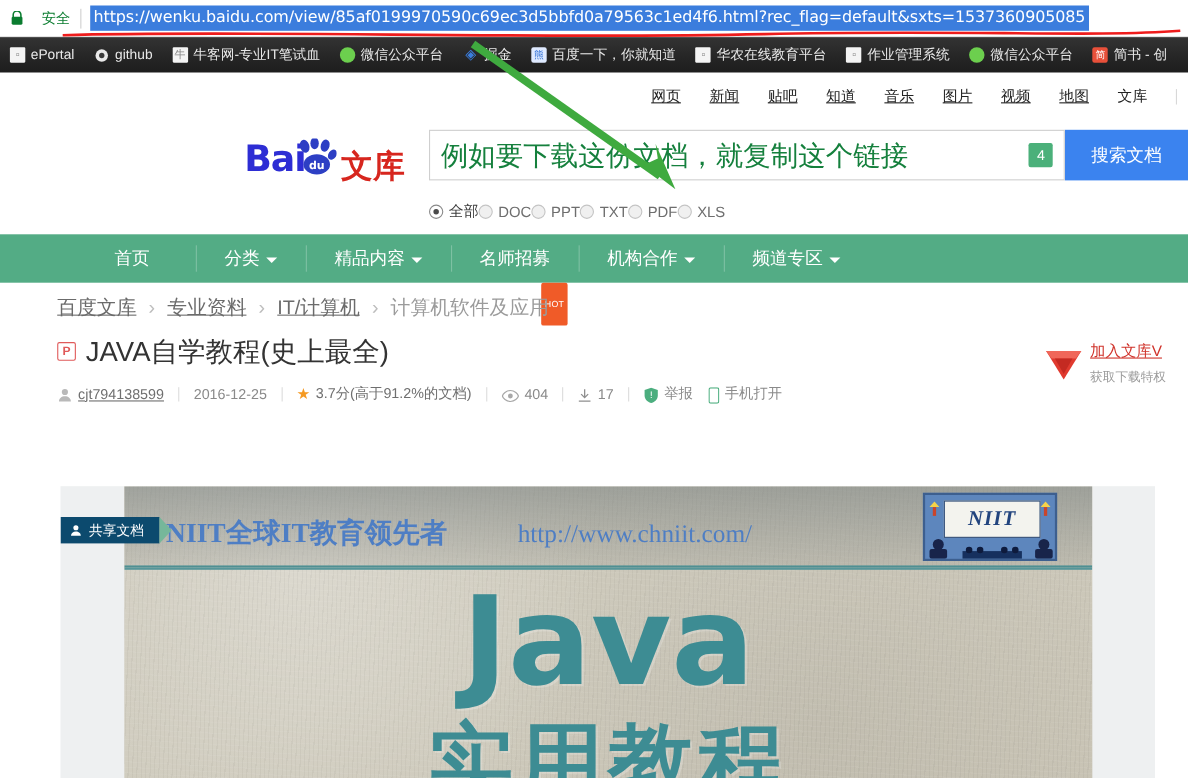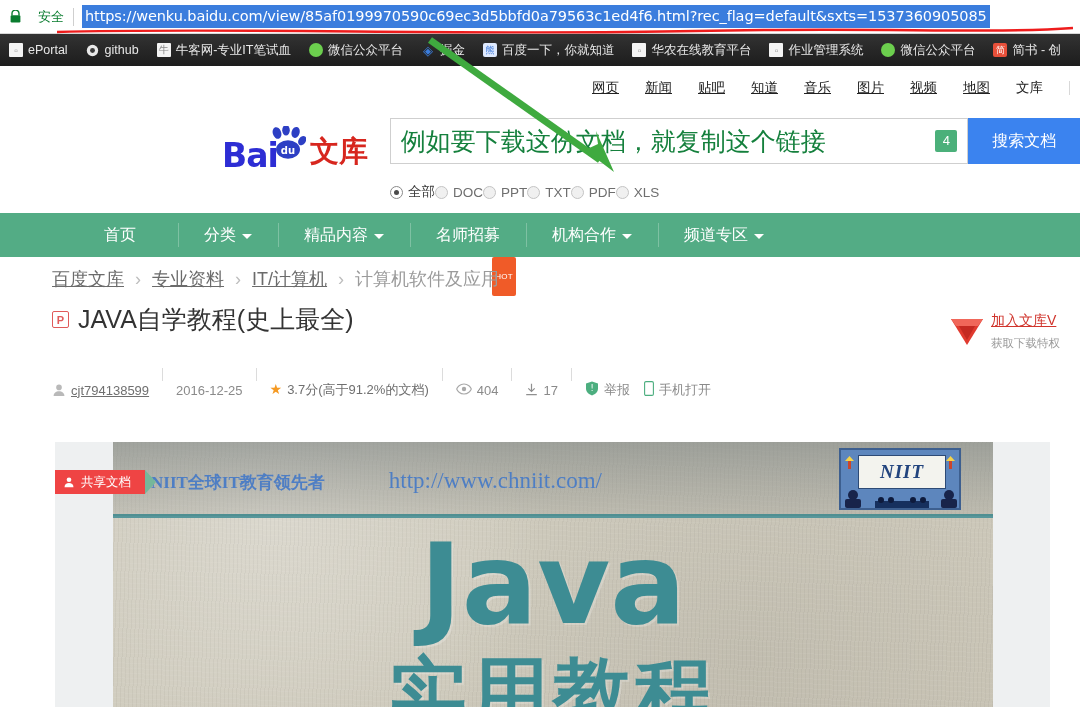--- a/index.html
+++ b/index.html
@@ -89,21 +89,21 @@
   .topnav .vbar { width: 1px; height: 14px; background: #d8d8d8; }
 
   
   .searchrow {
     display: flex; align-items: flex-start; padding-left: 222px; padding-top: 8px;
   }
   .logo {
     width: 150px; height: 50px; position: relative; margin-right: 18px; margin-top: 6px;
   }
   .logo .bai {
-    position: absolute; left: 0; top: 12px;
+    position: absolute; left: 0; top: 0;
     font-size: 33px; font-weight: bold; color: #2d2dd4;
     font-family: "DejaVu Sans", sans-serif; letter-spacing: -1px;
   }
   .logo .paw {
     position: absolute; left: 48px; top: 2px; width: 36px; height: 34px;
   }
   .logo .wenku {
     position: absolute; left: 88px; top: 8px;
     font-size: 29px; font-weight: bold; color: #d7261e;
   }
@@ -198,21 +198,21 @@
     align-items: center; justify-content: center; border-radius: 2px;
   }
   .doc-title h1 {
     margin: 0; font-size: 25px; font-weight: normal; color: #333;
   }
 
   .meta {
     display: flex; align-items: center; margin-top: 13px;
     font-size: 13px; color: #8a8a8a; gap: 0;
   }
-  .meta .m { display: flex; align-items: flex-start; gap: 5px; margin-top: 32px; }
+  .meta .m { display: flex; align-items: flex-end; gap: 5px; }
   .meta .msep { width: 1px; height: 13px; background: #dcdcdc; margin: 0 13px; }
   .meta .author { color: #6f6f6f; text-decoration: underline; cursor:pointer; }
   .meta .score { color: #6f6f6f; }
   .star { color: #f59a23; font-size: 14px; }
 
   .vip {
     position: absolute; right: -2px; top: 52px;
     display: flex; align-items: center; gap: 7px;
     overflow: hidden; width: 132px;
   }
@@ -222,21 +222,21 @@
   .vip-t2 { font-size: 11.5px; color: #9a9a9a; white-space: nowrap; }
 
   
   .viewer {
     position: absolute; left: 55px; top: 376px;
     width: 995px; height: 331px;
     background: #eef0f1; overflow: hidden;
   }
   .share-ribbon {
     position: absolute; left: 0; top: 28px; z-index: 5;
-    height: 24px; background: #ef4444; color: #fff;
+    height: 24px; background: #0c4a6e; color: #fff;
     display: flex; align-items: center; gap: 6px;
     padding: 0 14px 0 8px; font-size: 12.5px;
   }
   .share-ribbon::after {
     content: ''; position: absolute; right: -11px; top: 0;
     border-top: 12px solid transparent; border-bottom: 12px solid transparent;
     border-left: 11px solid #76b79a;
   }
   .slide {
     position: absolute; left: 58px; top: 0; width: 880px; height: 331px;
@@ -257,21 +257,21 @@
     position: absolute; left: 0; top: 0; width: 100%; height: 74px;
     background: linear-gradient(180deg, rgba(118,126,126,0.55), rgba(150,152,146,0.28));
     border-bottom: 2px solid #4f8f92;
   }
   .slide-hdr {
     position: absolute; left: 38px; top: 26px; z-index: 3;
     display: flex; align-items: baseline; gap: 64px;
   }
   .slide-hdr .t1 {
     font-family: "Liberation Serif", serif; font-weight: bold;
-    font-size: 17px; color: #4e7ec4;
+    font-size: 25px; color: #4e7ec4;
   }
   .slide-hdr .t2 {
     font-family: "Liberation Serif", serif;
     font-size: 23px; color: #4e7ec4;
   }
   .niit-logo {
     position: absolute; right: 32px; top: 6px; z-index: 4;
     width: 122px; height: 62px;
     background: #5d86bd; border: 2px solid #3d5f8f;
   }

